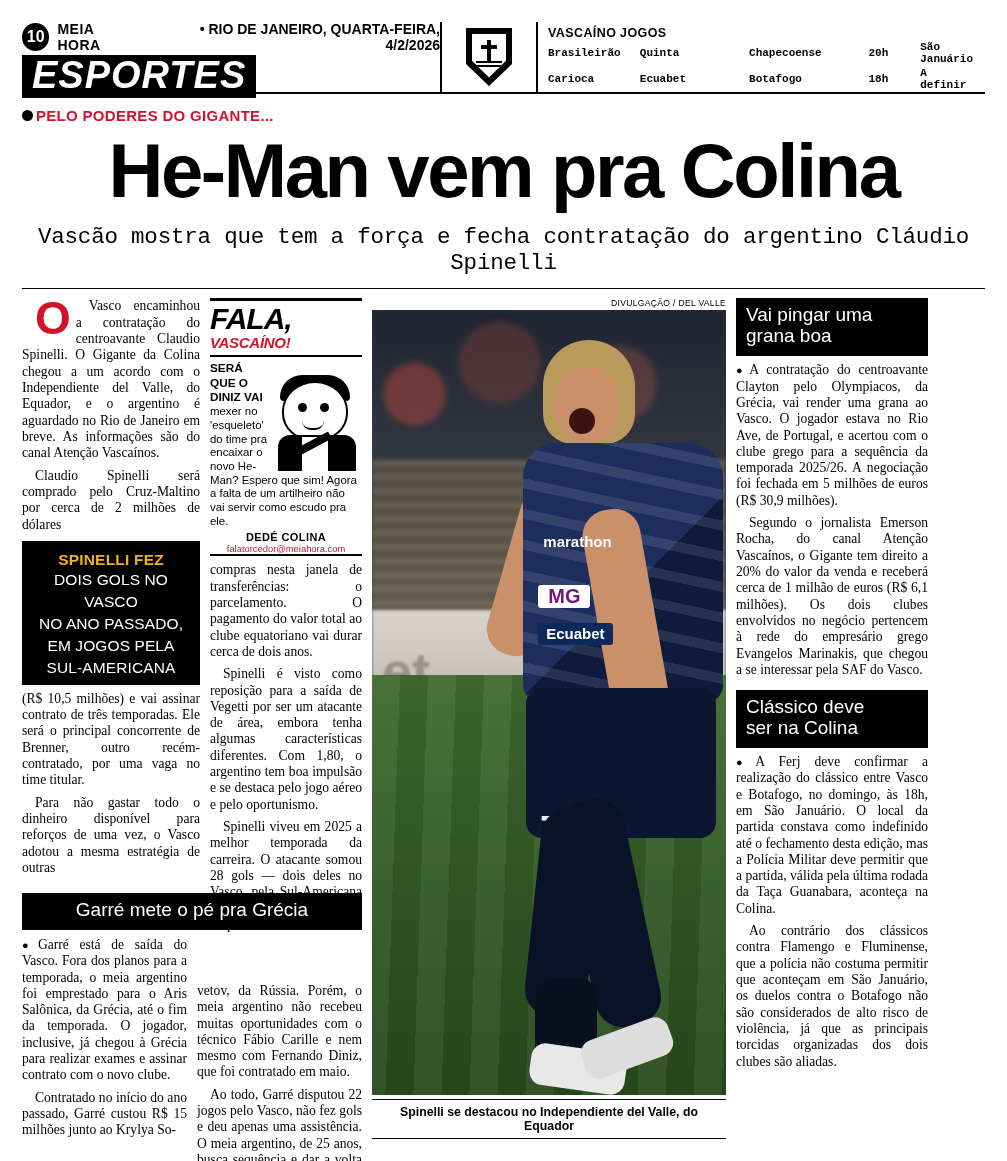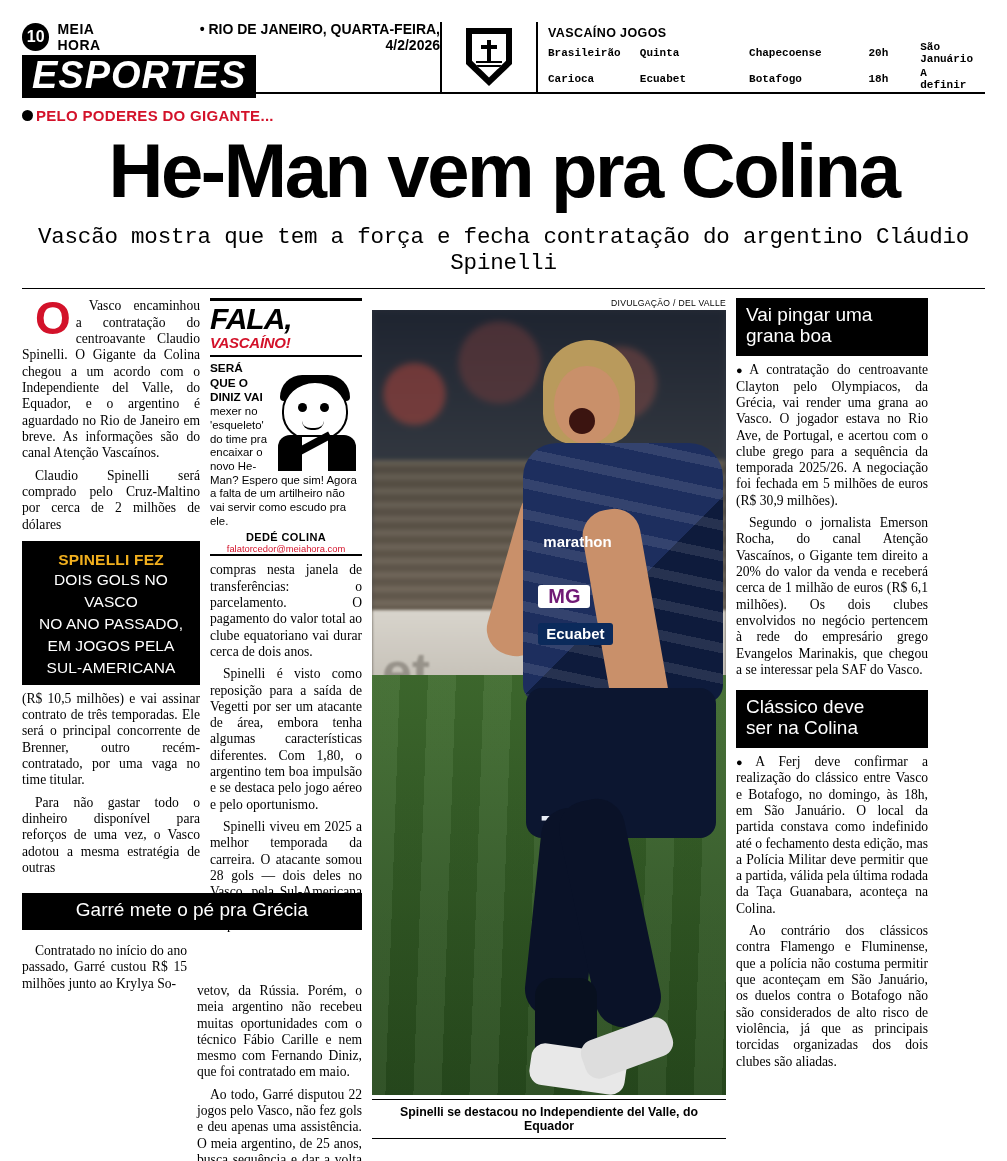--- a/index.html
+++ b/index.html
@@ -331,20 +331,21 @@
       </div>
       <p class="bullet sp">A Ferj deve confirmar a realização do clássico entre Vasco e Botafogo, no domingo, às 18h, em São Januário. O local da partida constava como indefinido até o fechamento desta edição, mas a Polícia Militar deve permitir que a partida, válida pela última rodada da Taça Guanabara, aconteça na Colina.</p>
       <p class="sp">Ao contrário dos clássicos contra Flamengo e Fluminense, que a polícia não costuma permitir que aconteçam em São Januário, os duelos contra o Botafogo não são considerados de alto risco de violência, já que as principais torcidas organizadas dos dois clubes são aliadas.</p>
     </div>
   </div>
 
   <div style="position:absolute; left:22px; top:893px; width:340px;">
     <div class="barhead center">Garré mete o pé pra Grécia</div>
     <div style="display:flex; gap:10px; margin-top:7px;">
       <div style="width:165px;">
+        <p class="bullet">Garré está de saída do Vasco. Fora dos planos para a temporada, o meia argentino foi emprestado para o Aris Salônica, da Grécia, até o fim da temporada. O jogador, inclusive, já chegou à Grécia para realizar exames e assinar contrato com o novo clube.</p>
         <p class="sp">Contratado no início do ano passado, Garré custou R$ 15 milhões junto ao Krylya So-</p>
       </div>
       <div style="width:165px;margin-top:46px;">
         <p class="noind">vetov, da Rússia. Porém, o meia argentino não recebeu muitas oportunidades com o técnico Fábio Carille e nem mesmo com Fernando Diniz, que foi contratado em maio.</p>
         <p class="sp">Ao todo, Garré disputou 22 jogos pelo Vasco, não fez gols e deu apenas uma assistência. O meia argentino, de 25 anos, busca sequência e dar a volta por cima na carreira.</p>
       </div>
     </div>
   </div>
 
 </div>

